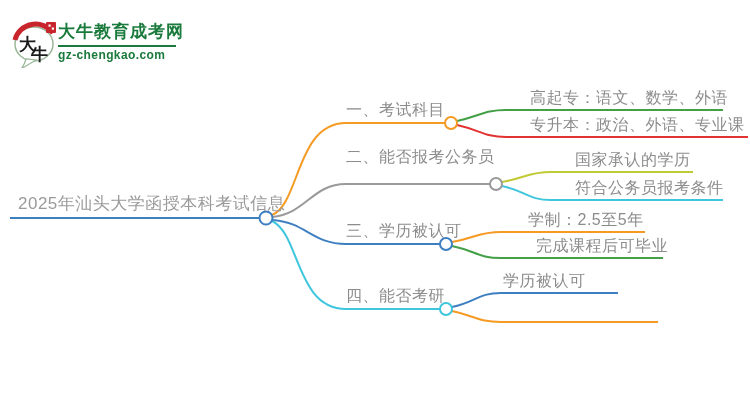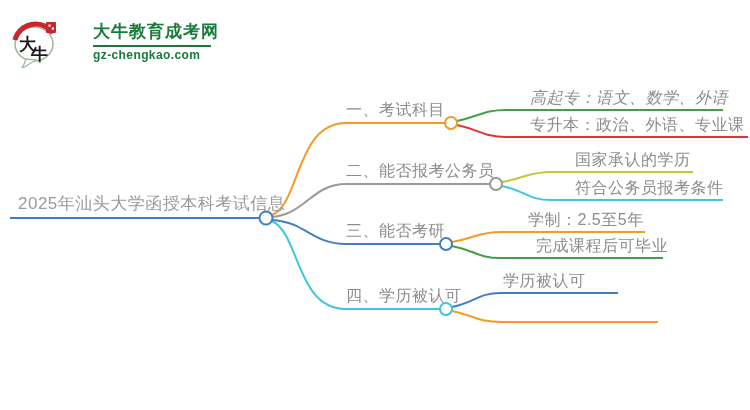--- a/index.html
+++ b/index.html
@@ -5,21 +5,21 @@
   * { margin:0; padding:0; box-sizing:border-box; }
   html,body { width:750px; height:410px; background:#ffffff; overflow:hidden;
     font-family:"Liberation Sans", sans-serif; }
   .stage { position:relative; width:750px; height:410px; background:#fff; }
   .map-svg { position:absolute; left:0; top:0; }
   .label { position:absolute; white-space:nowrap; color:#8c8c8c; font-size:16px;
     line-height:20px; letter-spacing:0.5px; }
   .label.central { font-size:17px; color:#9a9a9a; }
   .logo { position:absolute; left:12px; top:8px; width:220px; height:60px; }
   .logo-icon { position:absolute; left:0; top:2px; }
-  .logo-texts { position:absolute; left:46px; top:12px;margin-left:35px; }
+  .logo-texts { position:absolute; left:46px; top:12px; }
   .logo-title { font-size:17px; font-weight:bold; color:#1a7a3c; letter-spacing:1px; }
   .logo-rule { height:2px; background:#1a7a3c; margin:2px 0 1px 0; width:118px; }
   .logo-url { font-size:12px; font-weight:bold; color:#1a7a3c; letter-spacing:0.4px; }
 </style>
 </head>
 <body>
 
 <div class="stage">
 
   <svg class="map-svg" width="750" height="410" viewBox="0 0 750 410">
@@ -46,32 +46,32 @@
     <circle cx="266" cy="218" r="6.5" fill="#fff" stroke-width="2" stroke="#3e7fc1"></circle>
     <circle cx="451" cy="123" r="6" fill="#fff" stroke-width="2" stroke="#f59a23"></circle>
     <circle cx="496" cy="184" r="6" fill="#fff" stroke-width="2" stroke="#9a9a9a"></circle>
     <circle cx="446" cy="244" r="6" fill="#fff" stroke-width="2" stroke="#3e7fc1"></circle>
     <circle cx="446" cy="309" r="6" fill="#fff" stroke-width="2" stroke="#3ec6dd"></circle>
   </svg>
 
   <div class="label central" style="left:18px; top:194px;text-align:right;">2025年汕头大学函授本科考试信息</div>
 
   <div class="label" style="left:346px; top:100px;">一、考试科目</div>
-  <div class="label" style="left:530px; top:88px;font-style:italic;">高起专：语文、数学、外语</div>
+  <div class="label" style="left:530px; top:88px;">高起专：语文、数学、外语</div>
   <div class="label" style="left:530px; top:115px;">专升本：政治、外语、专业课</div>
 
-  <div class="label" style="left:346px; top:161px;text-align:right;">二、能否报考公务员</div>
+  <div class="label" style="left:346px; top:147px;text-align:right;">二、能否报考公务员</div>
   <div class="label" style="left:575px; top:150px;">国家承认的学历</div>
   <div class="label" style="left:575px; top:178px;">符合公务员报考条件</div>
 
-  <div class="label" style="left:346px; top:221px;">三、能否考研</div>
+  <div class="label" style="left:346px; top:221px;">三、学历被认可</div>
   <div class="label" style="left:528px; top:210px;text-align:right;">学制：2.5至5年</div>
   <div class="label" style="left:528px; top:236px;margin-left:8px;">完成课程后可毕业</div>
 
-  <div class="label" style="left:346px; top:286px;">四、学历被认可</div>
+  <div class="label" style="left:346px; top:286px;">四、能否考研</div>
   <div class="label" style="left:503px; top:271px;">学历被认可</div>
 
   <div class="logo">
     <svg class="logo-icon" width="46" height="58" viewBox="0 0 46 58">
       <ellipse cx="22" cy="34" rx="19" ry="17" fill="#ffffff" stroke="#9ab89a" stroke-width="1.5"></ellipse>
       <path d="M14 49 Q12 56 9 59 L24 50 Z" fill="#ffffff" stroke="#9ab89a" stroke-width="1.2"></path>
       <path d="M3 30 A 21 20 0 0 1 41 23" fill="none" stroke-width="5" stroke="#c8252c"></path>
       <rect x="34" y="12" width="10" height="11" rx="1" fill="#c8252c"></rect>
       <rect x="36.5" y="14.5" width="2.2" height="2.2" fill="#ffffff"></rect>
       <rect x="39.8" y="17.5" width="2.2" height="2.2" fill="#ffffff"></rect>

